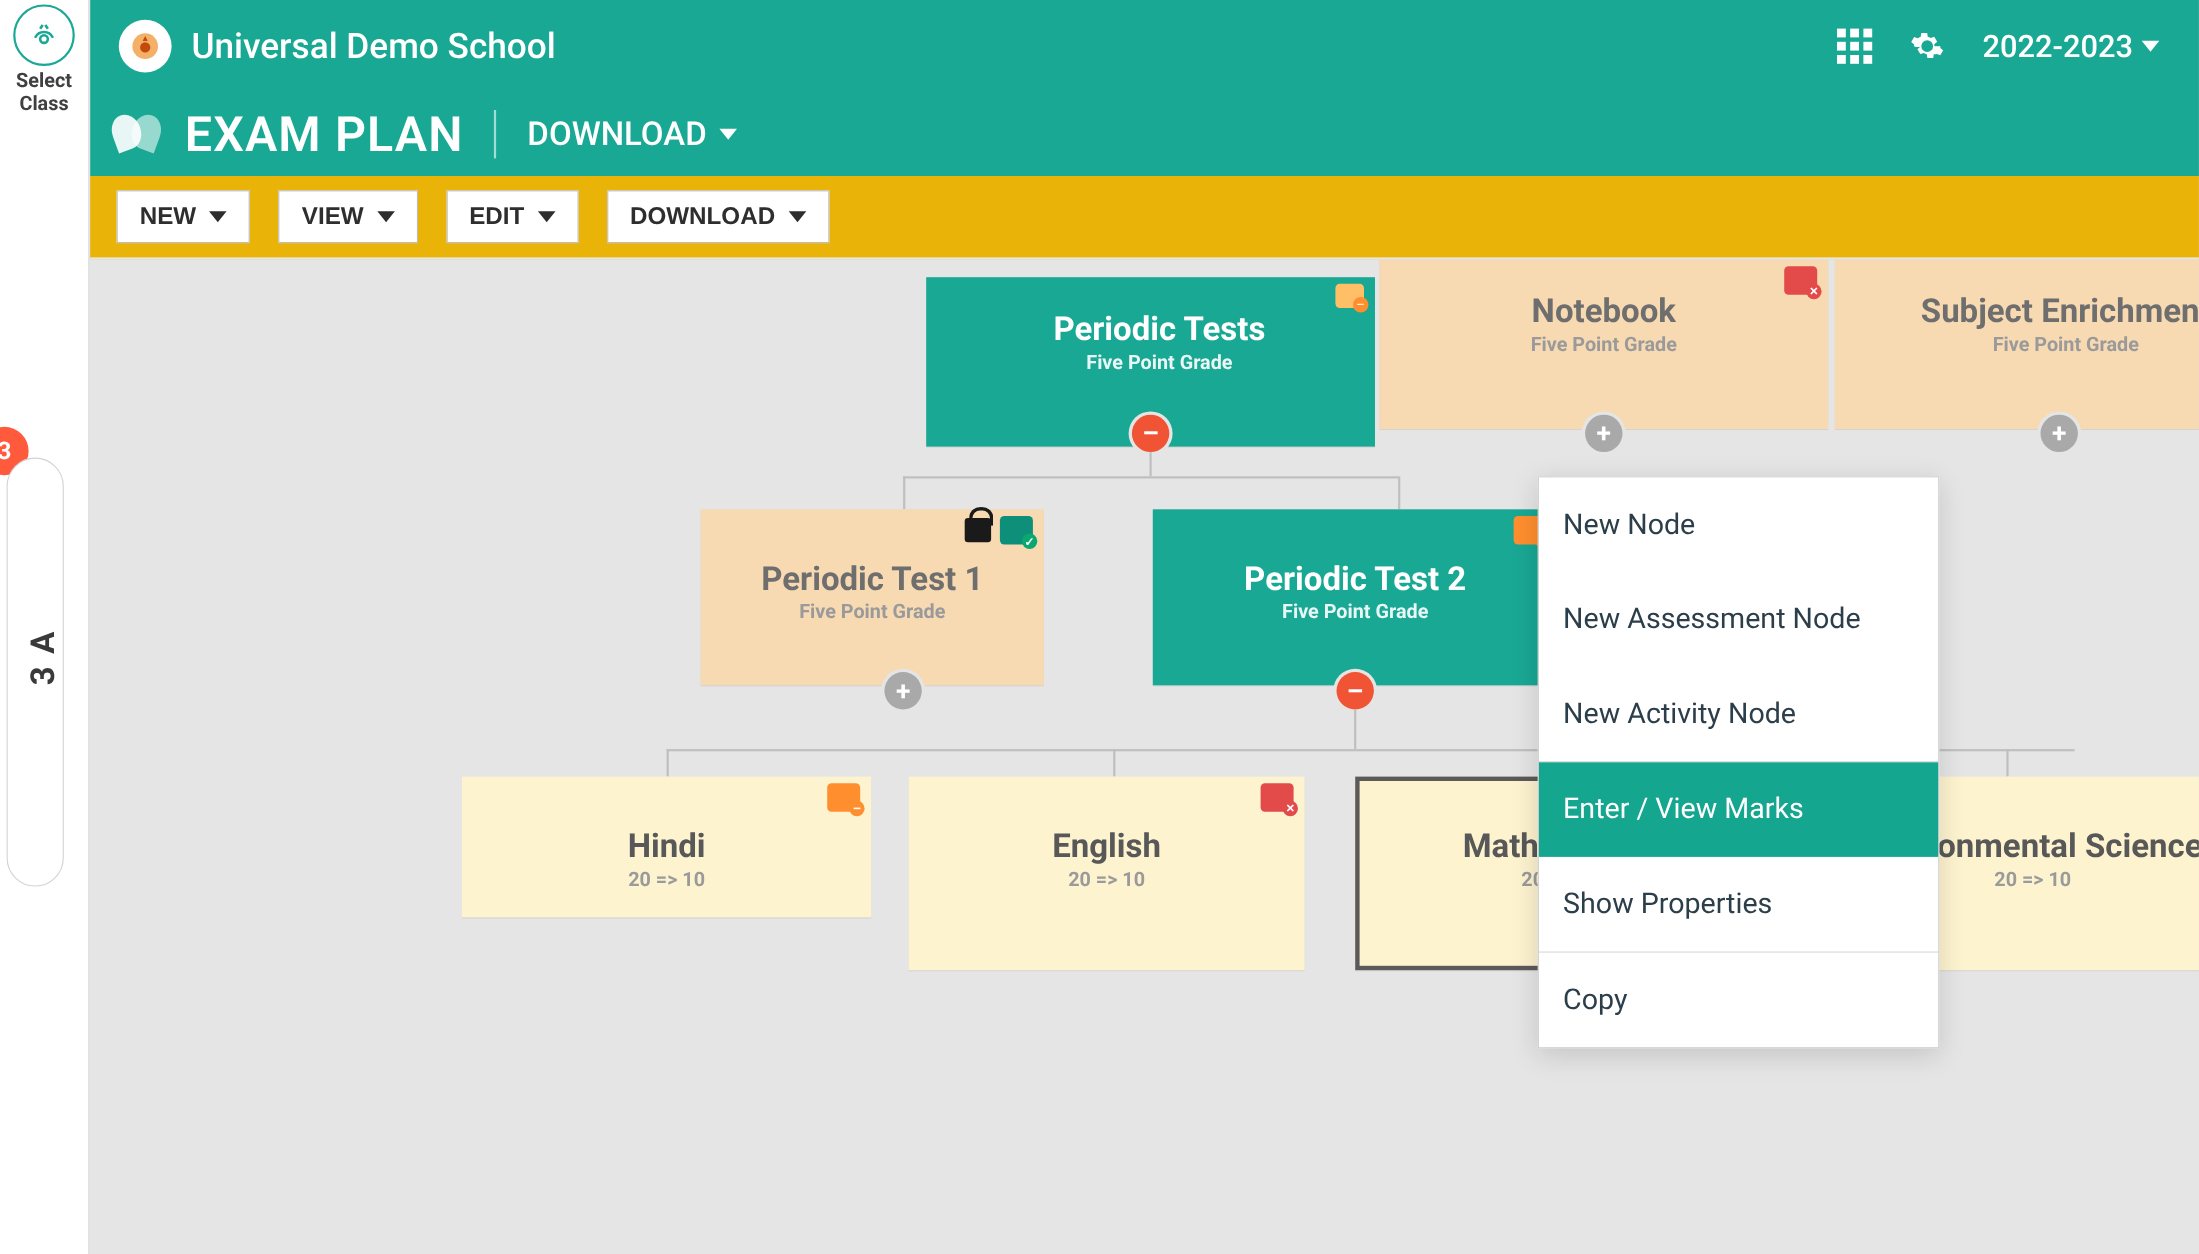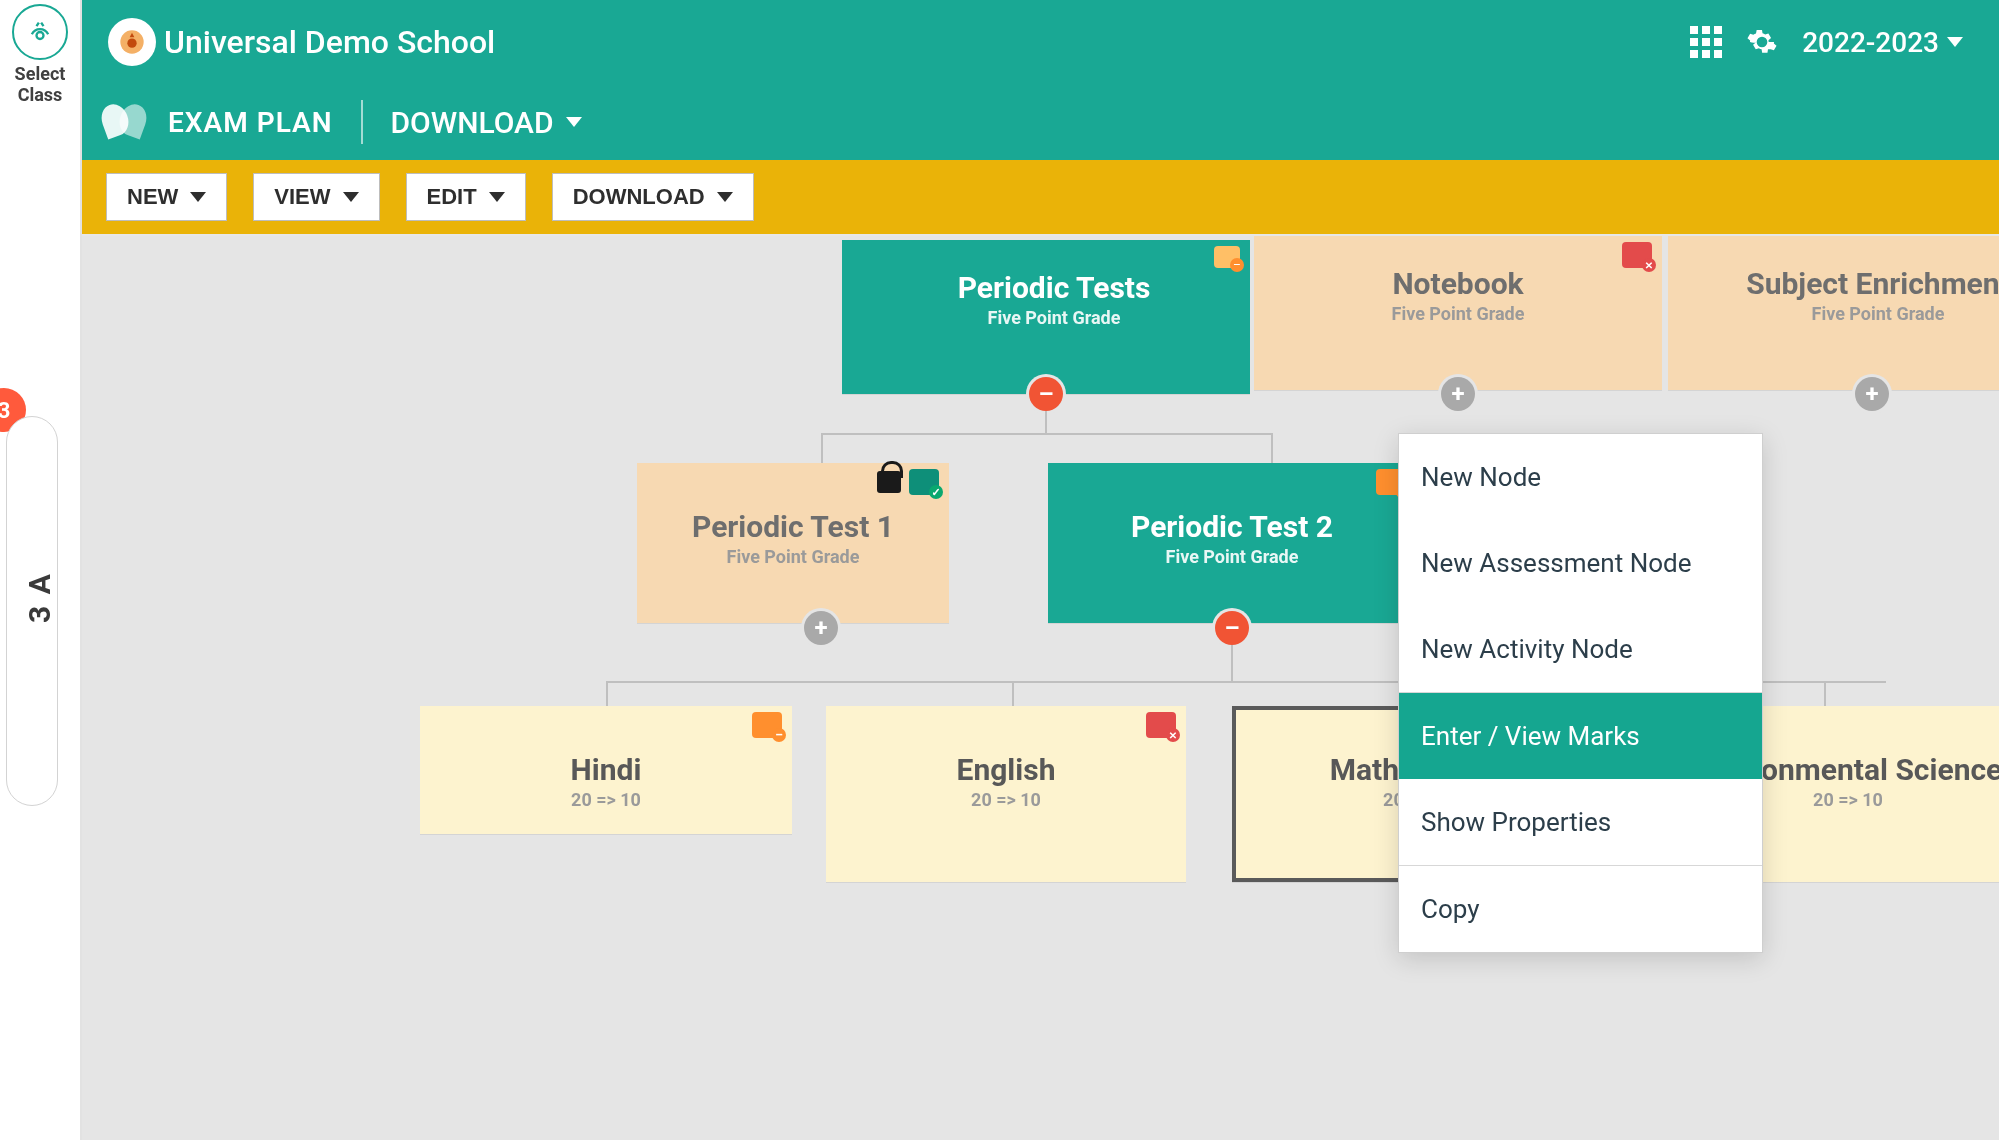--- a/index.html
+++ b/index.html
@@ -65,21 +65,21 @@
   .top-header {
     position: absolute;
     left: 82px; top: 0; right: 0;
     height: 160px;
     background: #19a894;
     color: #fff;
   }
   .top-row1 {
     display: flex; align-items: center; height: 84px;
     padding-left: 26px; padding-right: 28px;
-    gap: 8px;
+    gap: 18px;
   }
   .school-logo {
     width: 48px; height: 48px; border-radius: 50%;
     background: #fff; display: flex; align-items: center; justify-content: center;
     color: #c24a0d; font-size: 24px;
   }
   .school-name { font-size: 32px; font-weight: 500; flex: 1; }
   .hdr-icon {
     width: 48px; height: 48px; display: flex; align-items: center; justify-content: center;
     font-size: 30px; cursor: pointer;
@@ -99,21 +99,21 @@
   }
   .leaf-logo {
     width: 44px; height: 44px; position: relative;
   }
   .leaf-logo::before, .leaf-logo::after {
     content: ""; position: absolute; width: 26px; height: 32px; border-radius: 50% 50% 50% 0;
     background: #fff;
   }
   .leaf-logo::before { left: 0; top: 4px; transform: rotate(-20deg); opacity: .9;}
   .leaf-logo::after  { right: 0; top: 4px; transform: scaleX(-1) rotate(-20deg); opacity: .55;}
-  .page-title { font-size: 28px; font-weight: 600; letter-spacing: 1px; }
+  .page-title { font-size: 44px; font-weight: 600; letter-spacing: 1px; }
   .vdiv { width: 2px; height: 44px; background: rgba(255,255,255,.6); margin: 0 6px; }
   .academic-dd { font-size: 30px; font-weight: 500; display: flex; align-items: center; gap: 12px; cursor: pointer; }
 
   
   .toolbar {
     position: absolute;
     left: 82px; top: 160px; right: 0;
     height: 76px;
     background: #eab308;
     border-bottom: 2px solid #e7e7e7;
@@ -298,21 +298,21 @@
       <span class="caret-down"></span>
   </button>
   <button class="tb-btn">
     <span>DOWNLOAD</span>
       <span class="caret-down"></span>
   </button>
 </div>
 
 <div class="canvas">
 
-  <div class="node node-teal" style="left:760px; top:4px; width:408px; height:154px; padding-top:30px;padding-left:16px;">
+  <div class="node node-teal" style="left:760px; top:16px; width:408px; height:154px; padding-top:30px;padding-left:16px;">
     <div class="badge-stack">
       <span class="comment-orange"></span>
     </div>
     <div class="title">Periodic Tests</div>
     <div class="sub">Five Point Grade</div>
   </div>
 
   <div class="node node-peach" style="left:1172px; top:0px; width:408px; height:154px; padding-top:30px;">
     <div class="badge-stack">
       <span class="mini-icon cal-red"></span>

